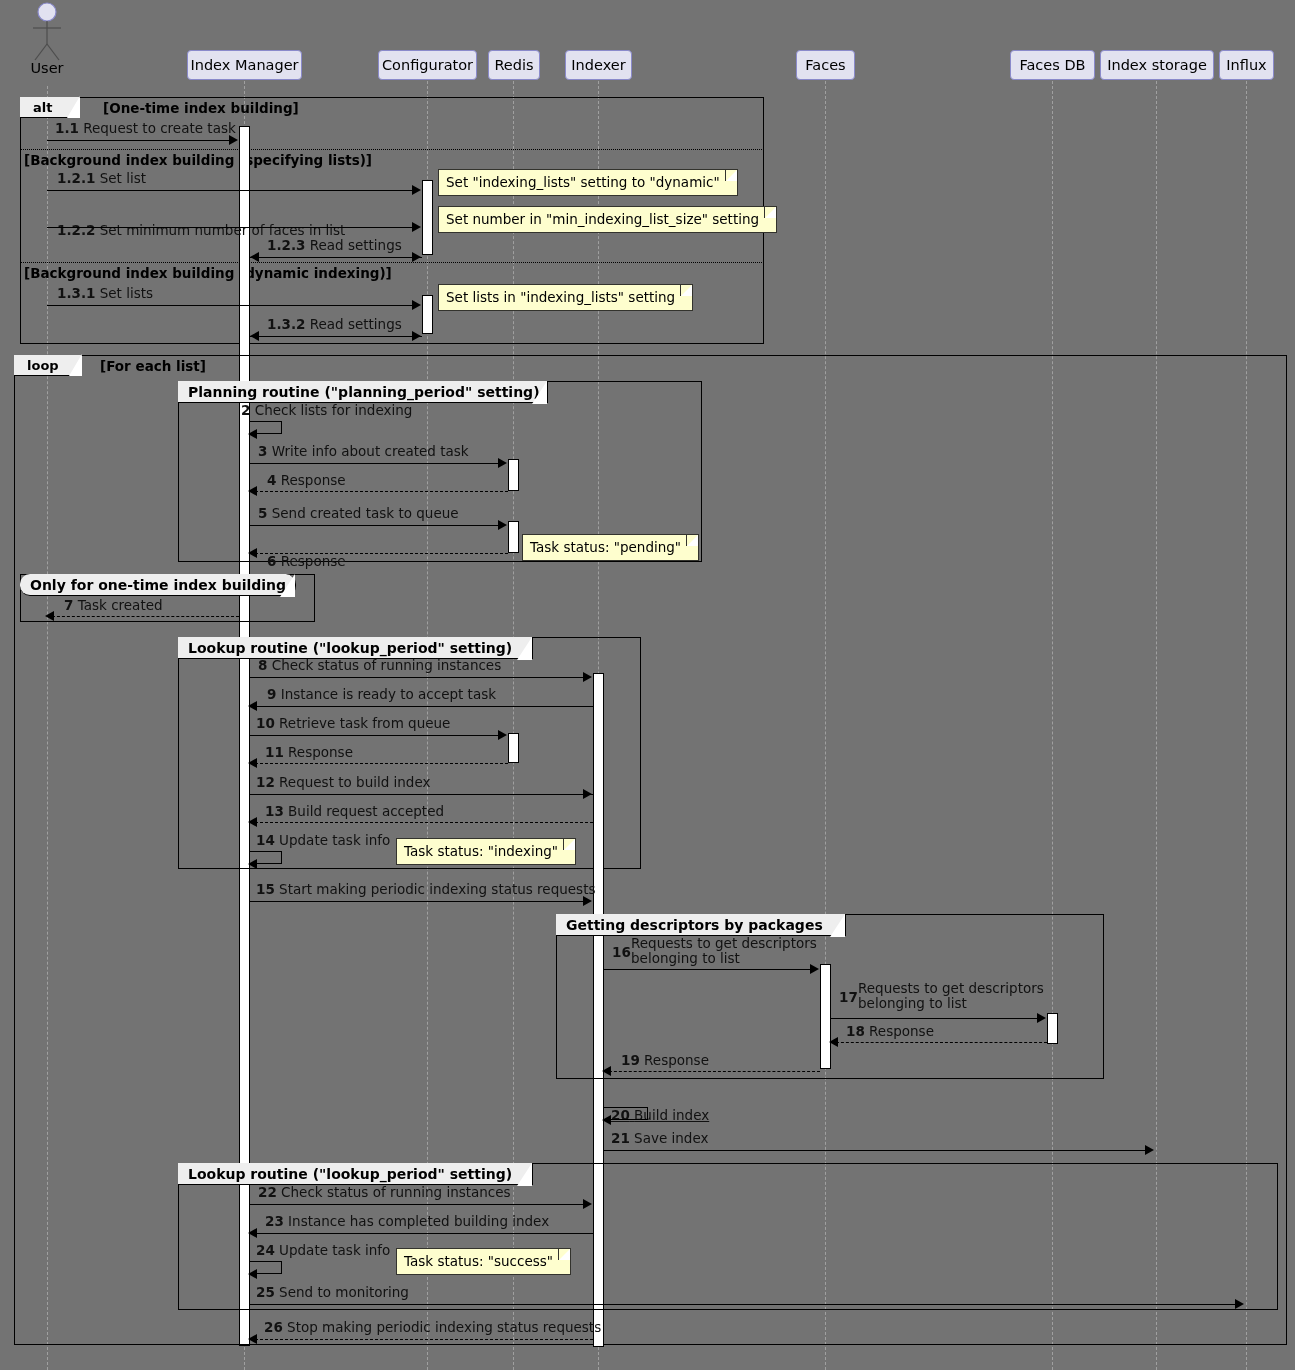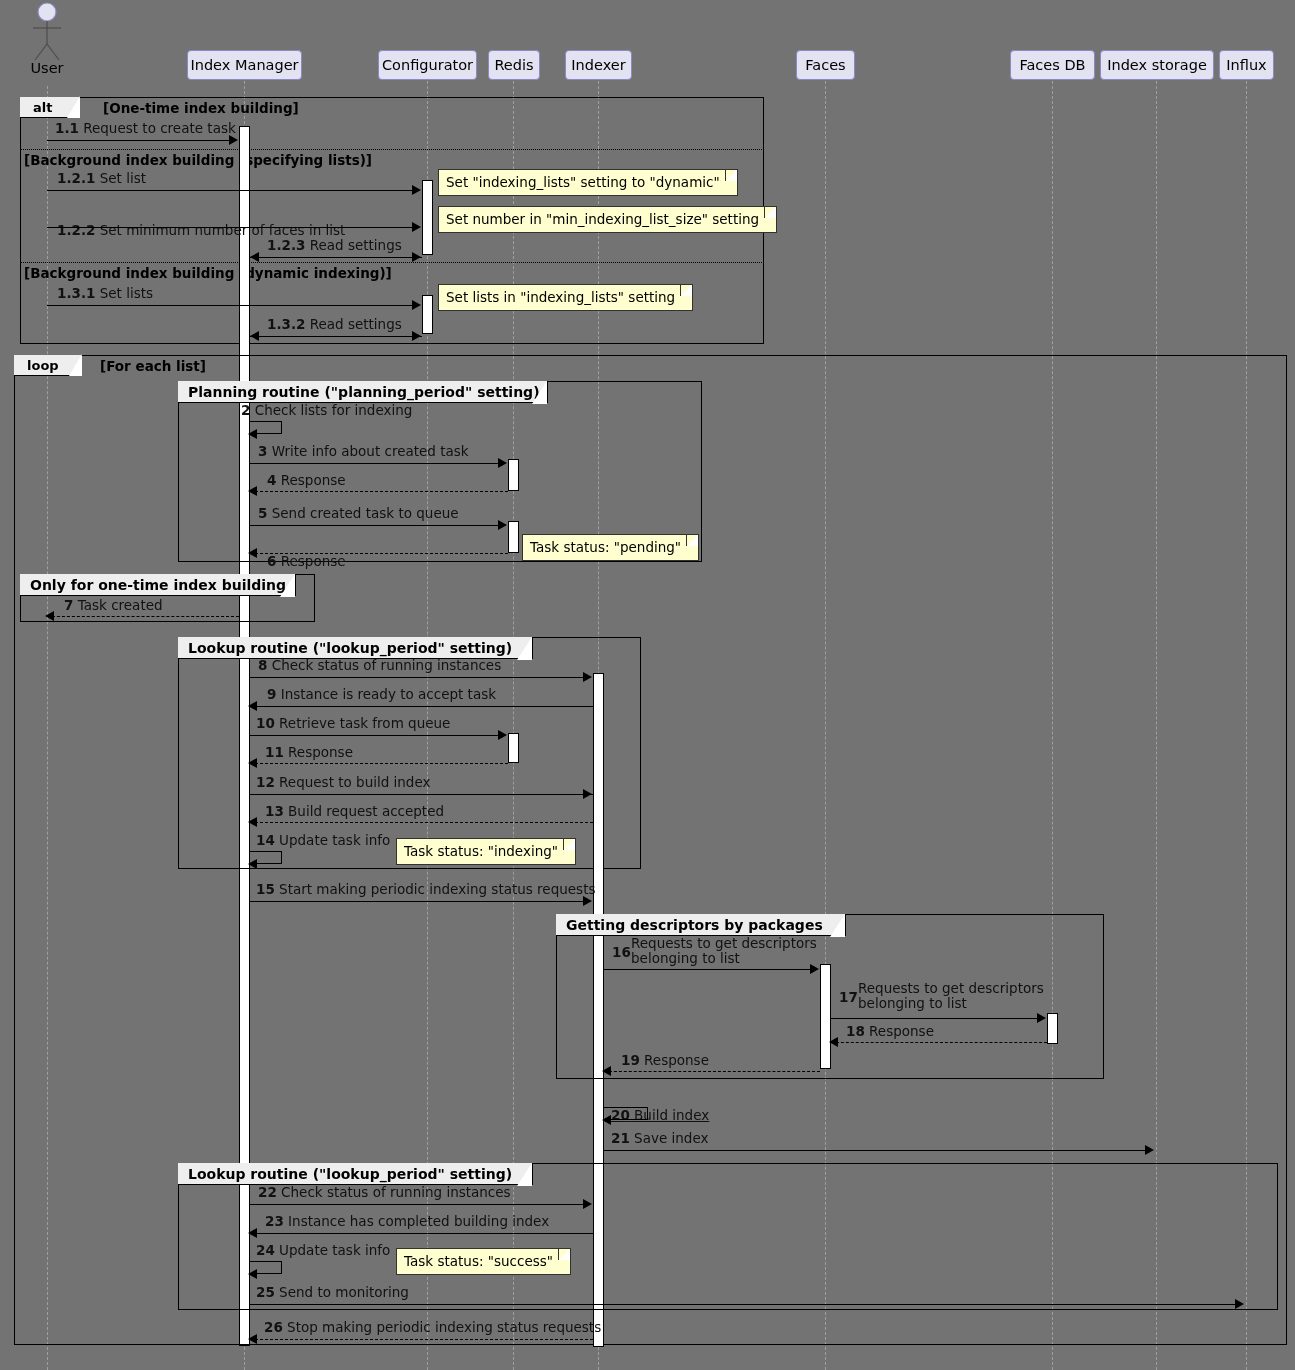--- a/index.html
+++ b/index.html
@@ -249,21 +249,21 @@
   </div>
   <div class="msgline dashed" style="left:250px;top:553px;width:258px;"></div>
   <div class="arrowL" style="left:248px;top:548px;"></div>
   <div class="note" style="left:522px;top:534px;">
     <span>Task status: "pending"</span>
     <span class="fold"></span>
     <span class="foldline"></span>
   </div>
 
   <div class="frame grp" style="left:20px;top:574px;width:295px;height:48px;"></div>
-  <div class="grphdr" style="left:20px;top:574px;width:276px;">
+  <div class="grphdr" style="left:20px;top:574px;width:276px;border-radius:10px;">
     <span>Only for one-time index building</span>
     <span class="corner"></span>
   </div>
 
   <div class="mlabel" style="left:64px;top:598px;">
     <b>7</b>
     <span class="txt">Task created</span>
   </div>
   <div class="msgline dashed" style="left:47px;top:616px;width:192px;"></div>
   <div class="arrowL" style="left:45px;top:611px;"></div>

